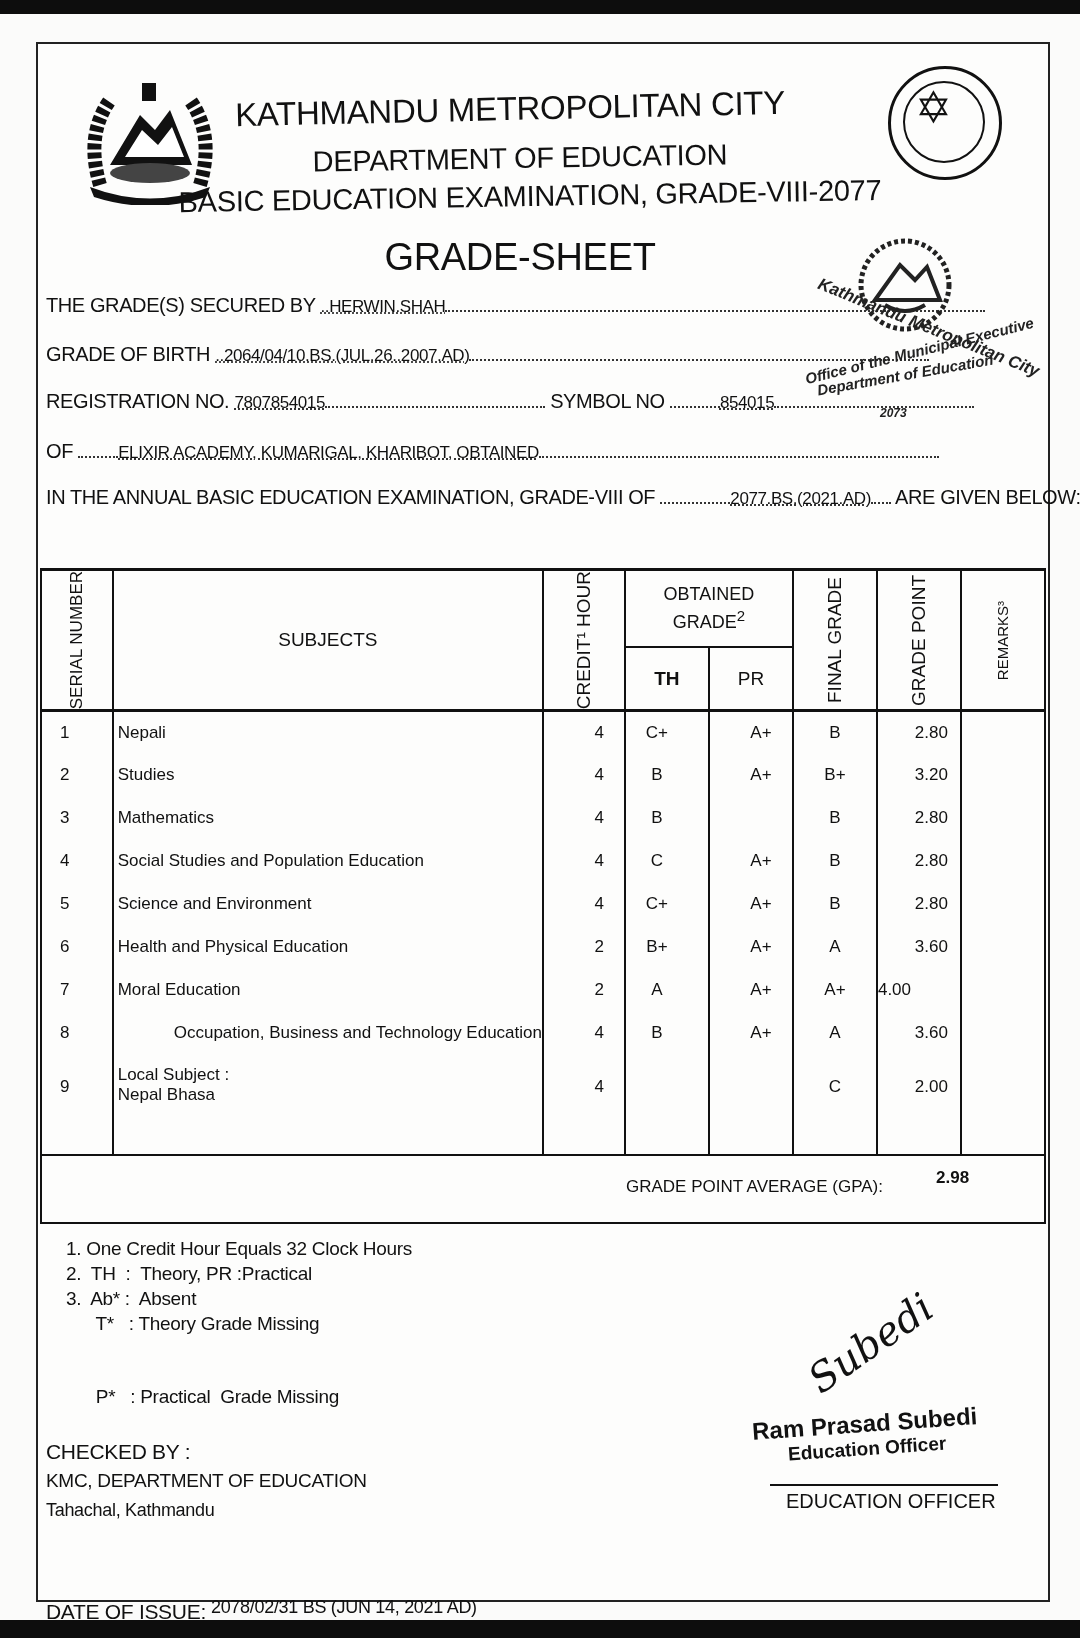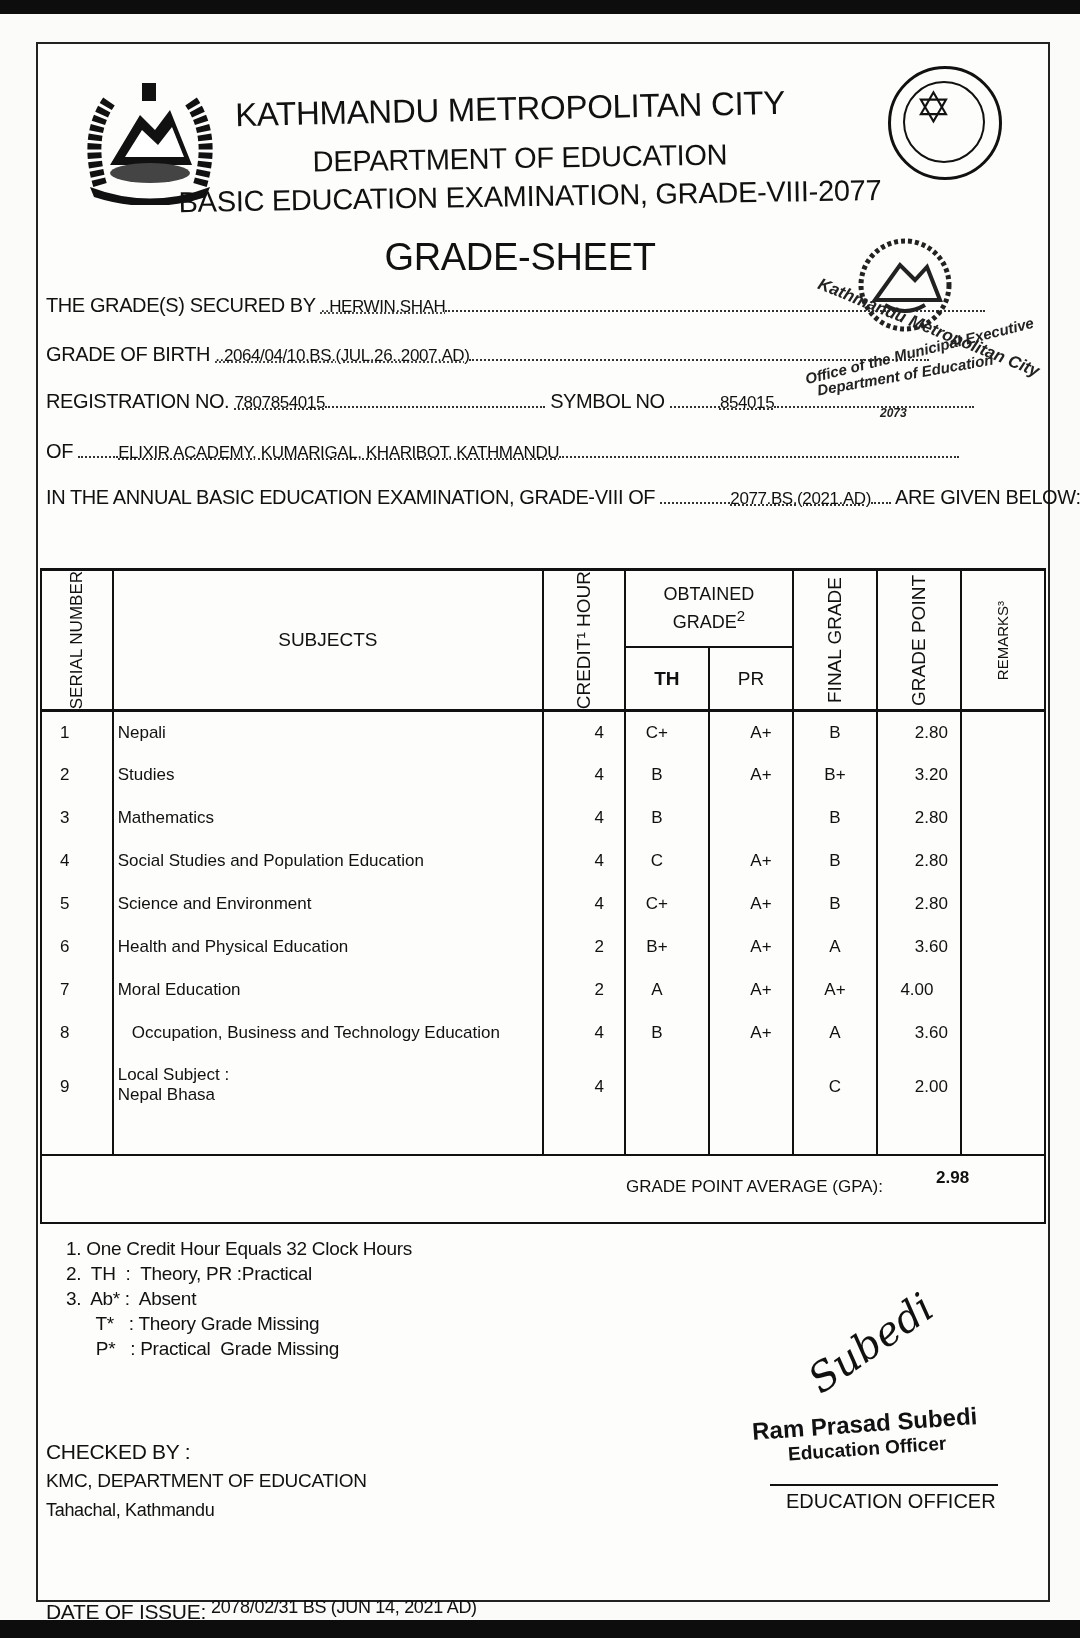--- a/index.html
+++ b/index.html
@@ -70,21 +70,21 @@
   <span class="val">..2064/04/10.BS.(JUL.26..2007.AD)</span><span class="dots" style="width:460px;"></span>
 </div>
 <div class="field" style="top:390px;">
   <span>REGISTRATION NO.</span>
   <span class="val">7807854015</span><span class="dots" style="width:220px;"></span>
   <span>SYMBOL NO</span>
   <span class="dots" style="width:50px;"></span><span class="val">854015</span><span class="dots" style="width:200px;"></span>
 </div>
 <div class="field" style="top:440px;">
   <span>OF</span>
-  <span class="dots" style="width:40px;"></span><span class="val">ELIXIR ACADEMY, KUMARIGAL, KHARIBOT, KATHMANDU</span><span class="dots" style="width:400px;"></span>
+  <span class="dots" style="width:40px;"></span><span class="val">ELIXIR ACADEMY, KUMARIGAL, KHARIBOT, OBTAINED</span><span class="dots" style="width:400px;"></span>
 </div>
 <div class="field" style="top:486px;">
   <span>IN THE ANNUAL BASIC EDUCATION EXAMINATION, GRADE-VIII OF</span>
   <span class="dots" style="width:70px;"></span><span class="val">2077.BS.(2021.AD)</span><span class="dots" style="width:20px;"></span>
   <span>ARE GIVEN BELOW:</span>
 </div>
 
 <div class="stamp">
   <svg style="position:absolute;left:55px;top:5px;" width="100" height="100" viewBox="0 0 100 100">
     <circle cx="50" cy="50" r="44" fill="none" stroke="#222" stroke-width="5" stroke-dasharray="4 3"></circle>
@@ -186,26 +186,26 @@
         <td style="text-align: right; padding: 0px 12px 0px 0px; vertical-align: middle;"><span>3.60</span></td>
         <td style="text-align: center; padding: 0px; vertical-align: middle;"></td>
       </tr>
       <tr style="height: 43px;">
         <td style="text-align: left; padding: 0px 0px 0px 18px; vertical-align: middle;"><span>7</span></td>
         <td style="text-align: left; padding: 0px 0px 0px 4px; vertical-align: middle;"><span>Moral Education</span></td>
         <td style="text-align: right; padding: 0px 20px 0px 0px; vertical-align: middle;"><span>2</span></td>
         <td style="text-align: center; padding: 0px 20px 0px 0px; vertical-align: middle;"><span>A</span></td>
         <td style="text-align: center; padding: 0px 0px 0px 20px; vertical-align: middle;"><span>A+</span></td>
         <td style="text-align: center; padding: 0px; vertical-align: middle;"><span>A+</span></td>
-        <td style="text-align: center; padding: 0px 4px 0px 0px; vertical-align: middle;"><span>4.00</span></td>
+        <td style="text-align: left; padding: 0px 4px 0px 0px; vertical-align: middle;"><span>4.00</span></td>
         <td style="text-align: center; padding: 0px; vertical-align: middle;"></td>
       </tr>
       <tr style="height: 43px;">
         <td style="text-align: left; padding: 0px 0px 0px 18px; vertical-align: middle;"><span>8</span></td>
-        <td style="text-align: left; padding: 0px 0px 0px 18px; vertical-align: middle;"><span>Occupation, Business and Technology Education</span></td>
+        <td style="text-align: right; padding: 0px 0px 0px 18px; vertical-align: middle;"><span>Occupation, Business and Technology Education</span></td>
         <td style="text-align: right; padding: 0px 20px 0px 0px; vertical-align: middle;"><span>4</span></td>
         <td style="text-align: center; padding: 0px 20px 0px 0px; vertical-align: middle;"><span>B</span></td>
         <td style="text-align: center; padding: 0px 0px 0px 20px; vertical-align: middle;"><span>A+</span></td>
         <td style="text-align: center; padding: 0px; vertical-align: middle;"><span>A</span></td>
         <td style="text-align: right; padding: 0px 12px 0px 0px; vertical-align: middle;"><span>3.60</span></td>
         <td style="text-align: center; padding: 0px; vertical-align: middle;"></td>
       </tr>
       <tr style="height: 100px;">
         <td style="text-align: left; padding: 22px 0px 0px 18px; vertical-align: top;"><span>9</span></td>
         <td style="text-align: left; padding: 10px 0px 0px 4px; vertical-align: top;"><span>Local Subject :</span><br><span>Nepal Bhasa</span></td>
@@ -226,21 +226,21 @@
 </table>
 
 <div class="gpa" style="left:626px;top:1177px;font-size:17px;">GRADE POINT AVERAGE (GPA):</div>
 <div class="gpa" style="left:936px;top:1168px;font-size:17px;font-weight:bold;">2.98</div>
 
 <div class="notes">
   <div>1.  One Credit Hour Equals 32 Clock Hours</div>
   <div style="white-space:pre;">2.  TH  :  Theory, PR :Practical</div>
   <div style="white-space:pre;">3.  Ab* :  Absent</div>
   <div style="white-space:pre;">      T*   : Theory Grade Missing</div>
-  <div style="white-space:pre;">      P*   : Practical  Grade Missing</div>
+  <div style="white-space:pre;margin-top:48px;">      P*   : Practical  Grade Missing</div>
 </div>
 
 <div class="chk" style="top:1440px;font-size:21px;">CHECKED BY :</div>
 <div class="chk" style="top:1470px;">KMC, DEPARTMENT OF EDUCATION</div>
 <div class="chk" style="top:1500px;font-size:18px;">Tahachal, Kathmandu</div>
 <div class="chk" style="top:1600px;">
   <span style="font-size:21px;">DATE OF ISSUE:</span>
   <span style="font-size:18px;position:relative;top:-6px;">2078/02/31 BS (JUN 14, 2021 AD)</span>
 </div>
 

